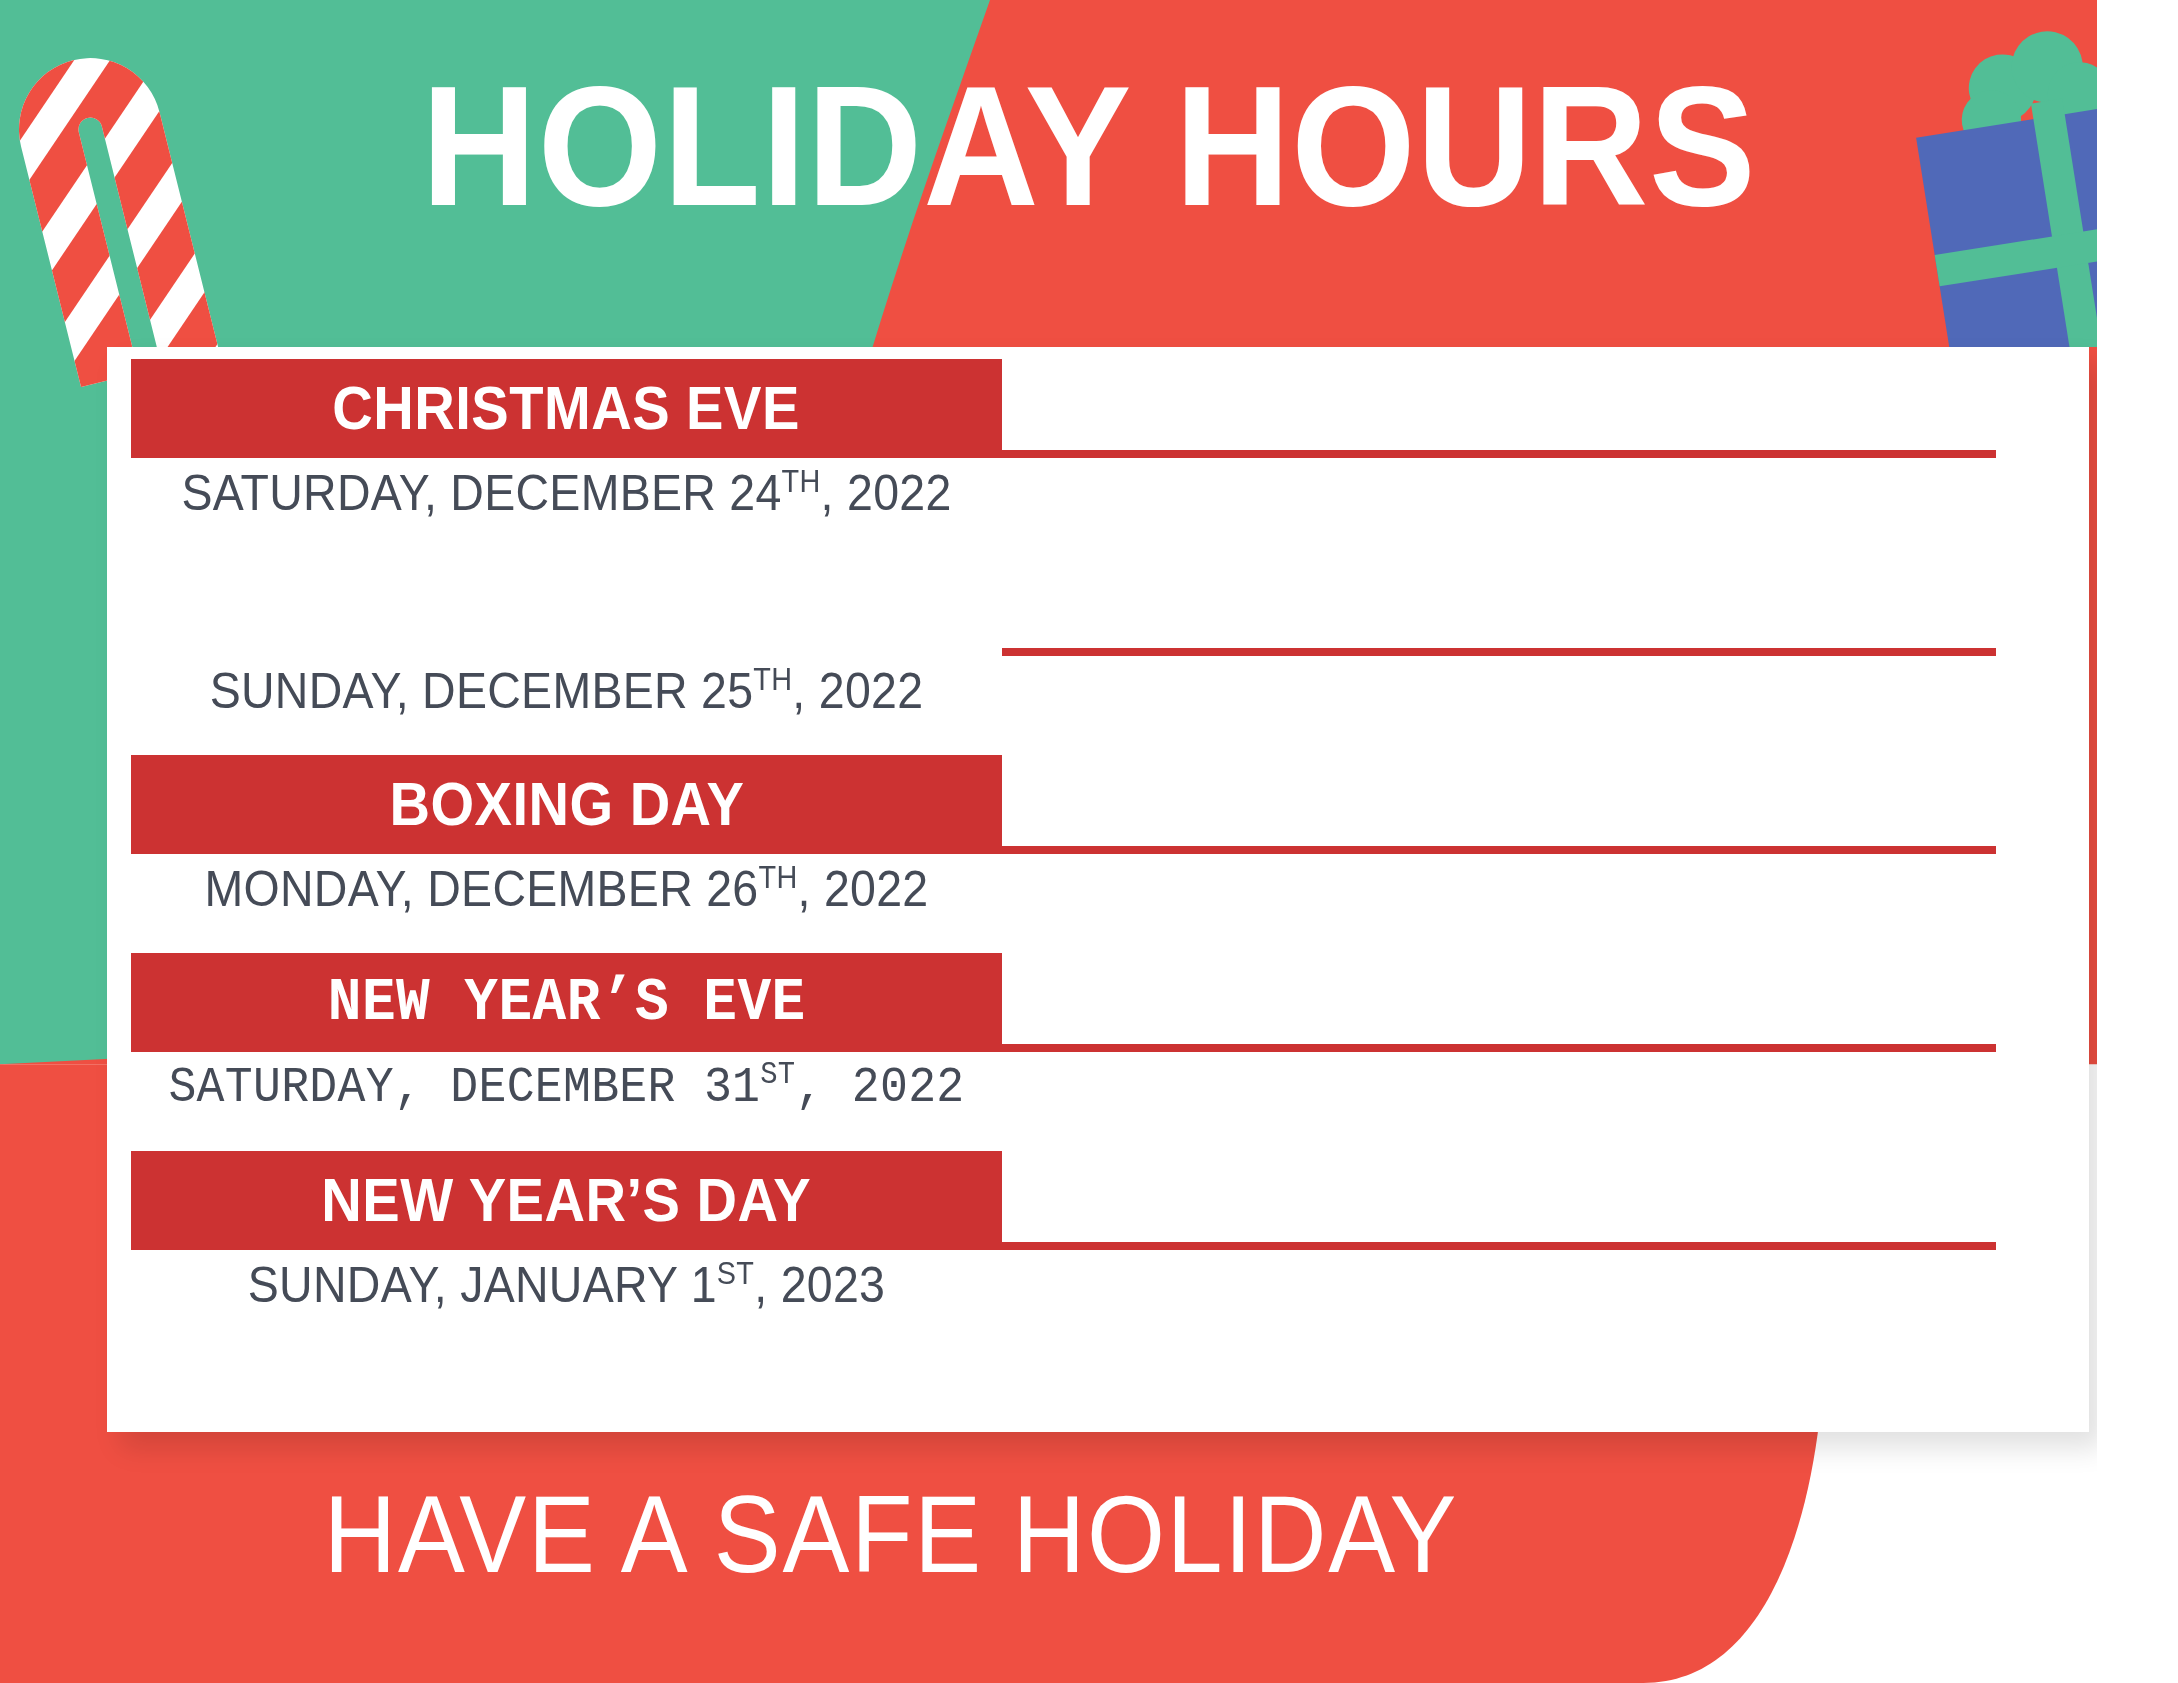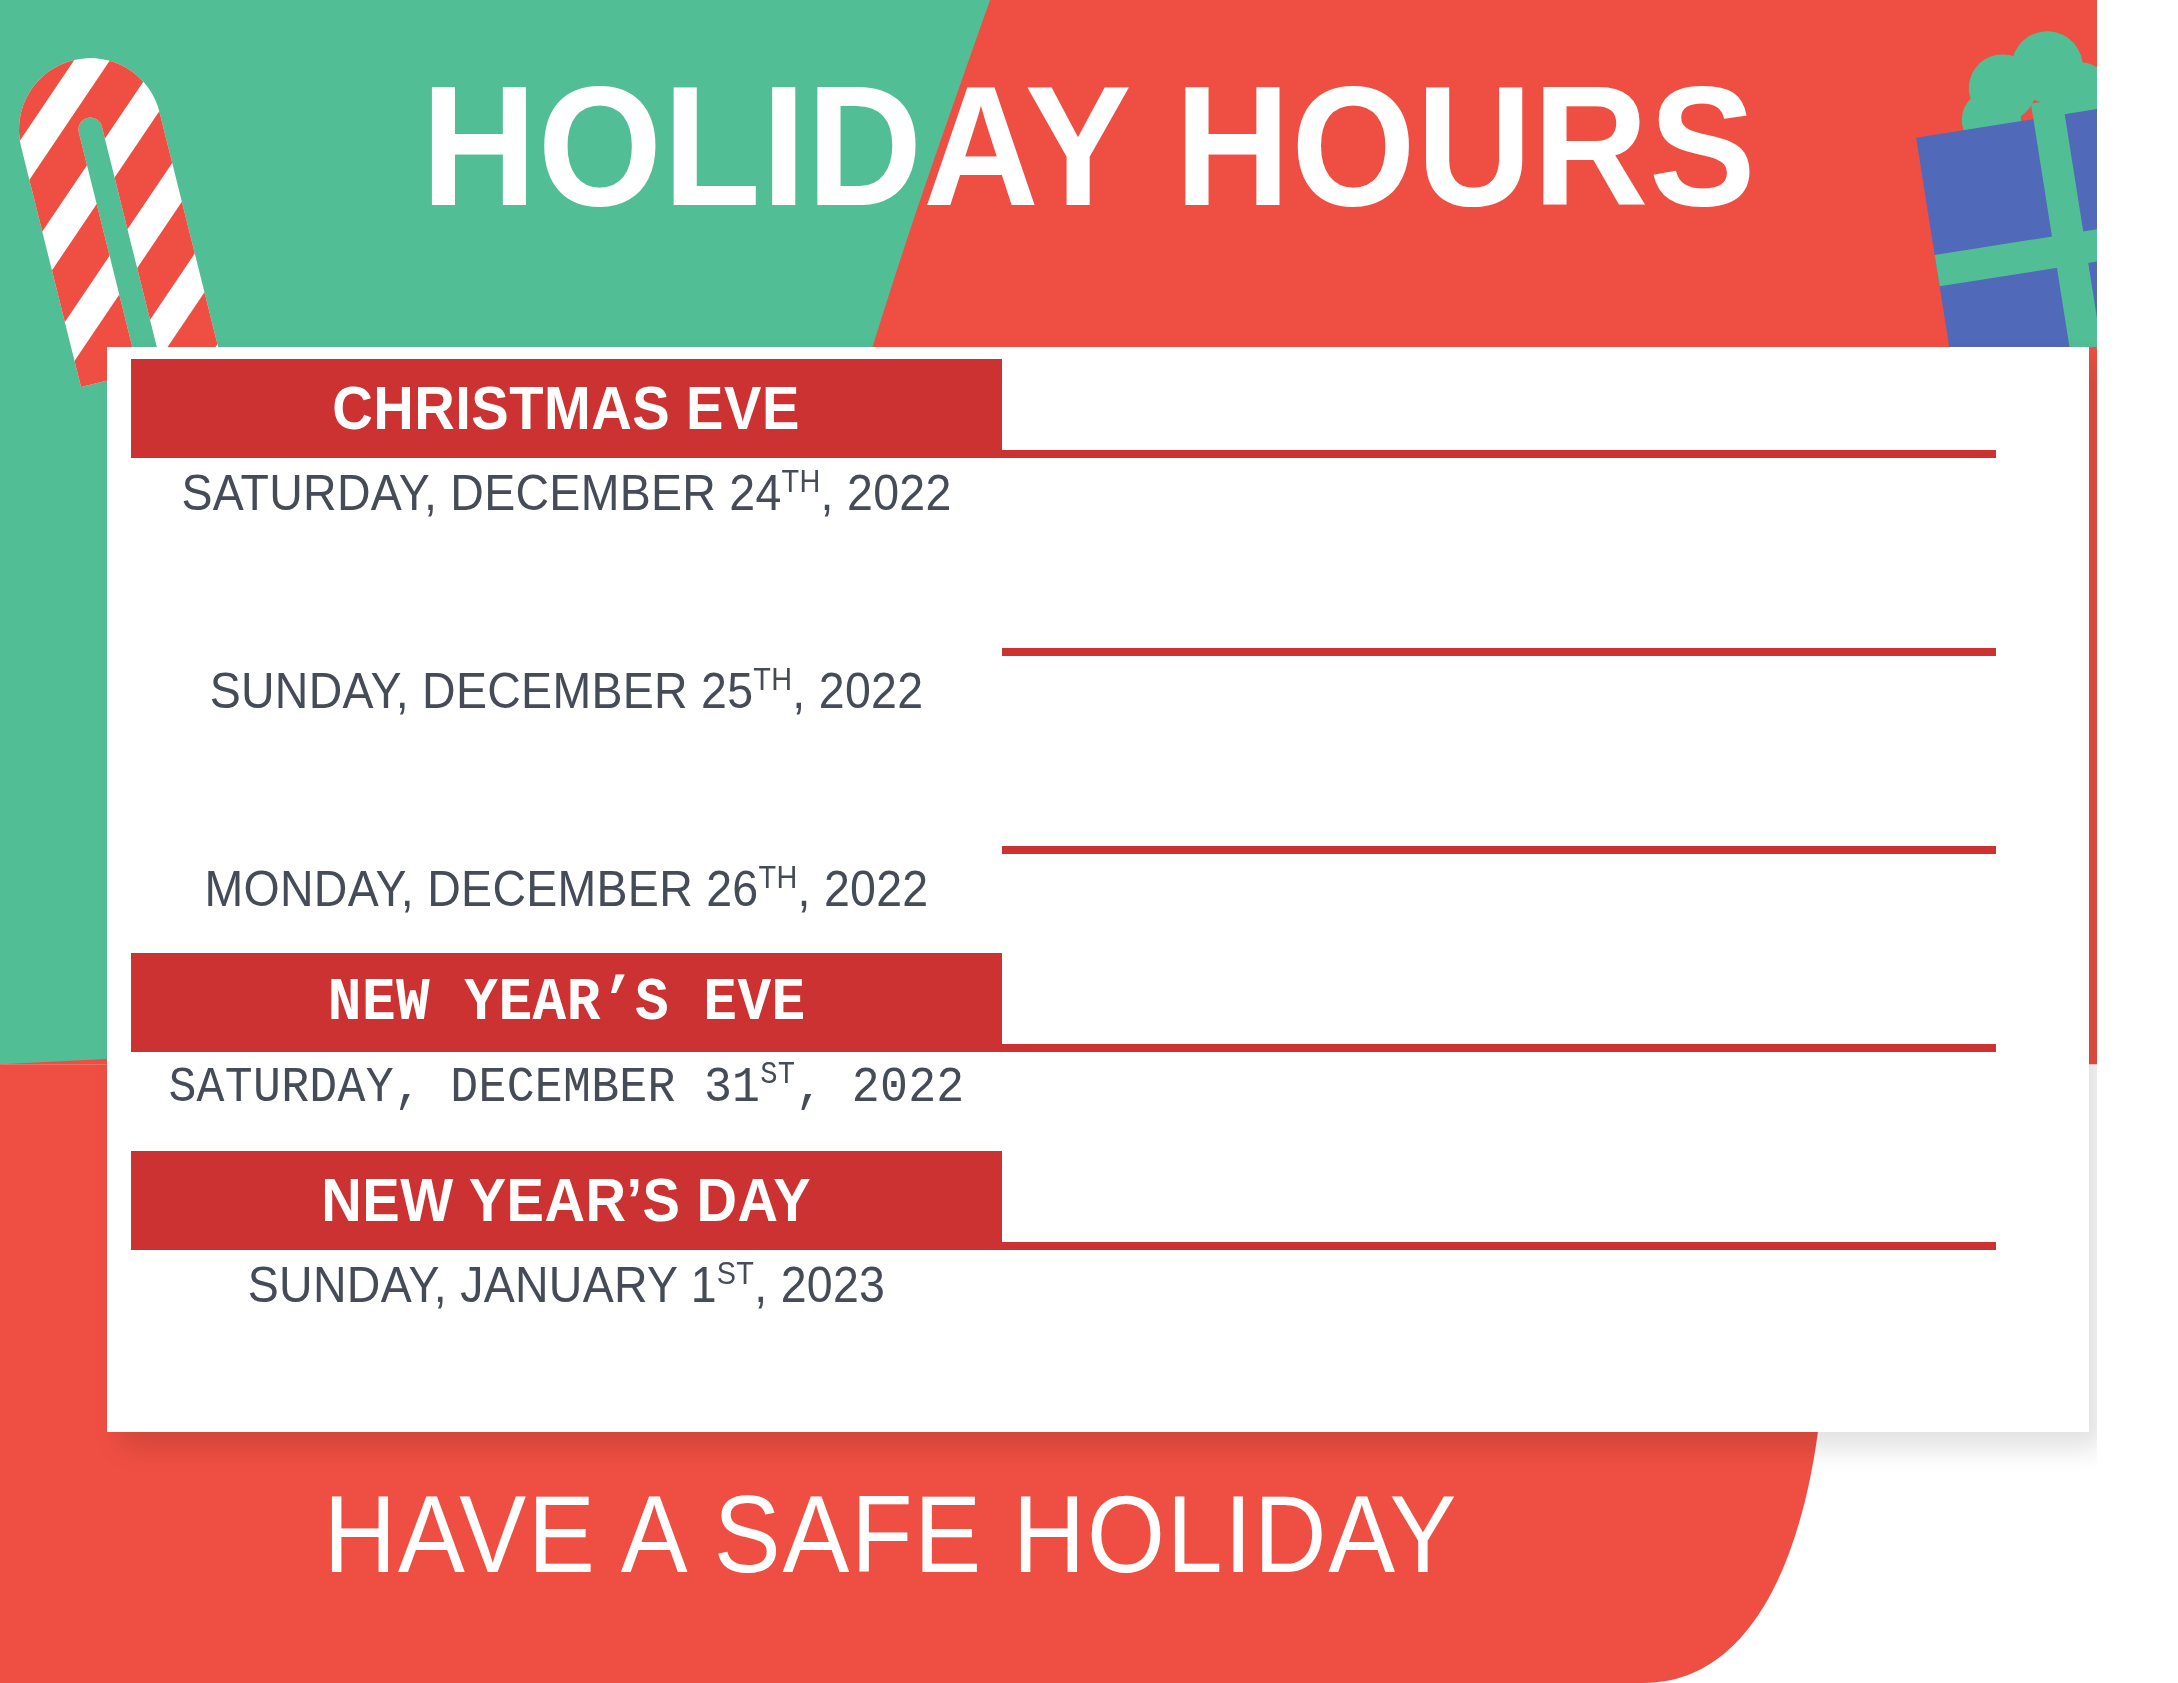--- a/index.html
+++ b/index.html
@@ -220,20 +220,23 @@
         <div class="rule"></div>
         <div class="date"><span>SATURDAY, DECEMBER 24</span><sup>TH</sup><span>, 2022</span></div>
       </div>
 
       <div class="row">
         <div class="rule"></div>
         <div class="date"><span>SUNDAY, DECEMBER 25</span><sup>TH</sup><span>, 2022</span></div>
       </div>
 
       <div class="row">
+        <div class="band">
+          <span class="band-label">BOXING DAY</span>
+        </div>
         <div class="rule"></div>
         <div class="date"><span>MONDAY, DECEMBER 26</span><sup>TH</sup><span>, 2022</span></div>
       </div>
 
       <div class="row">
         <div class="band">
           <span class="band-label">NEW YEAR’S EVE</span>
         </div>
         <div class="rule"></div>
         <div class="date"><span>SATURDAY, DECEMBER 31</span><sup>ST</sup><span>, 2022</span></div>

